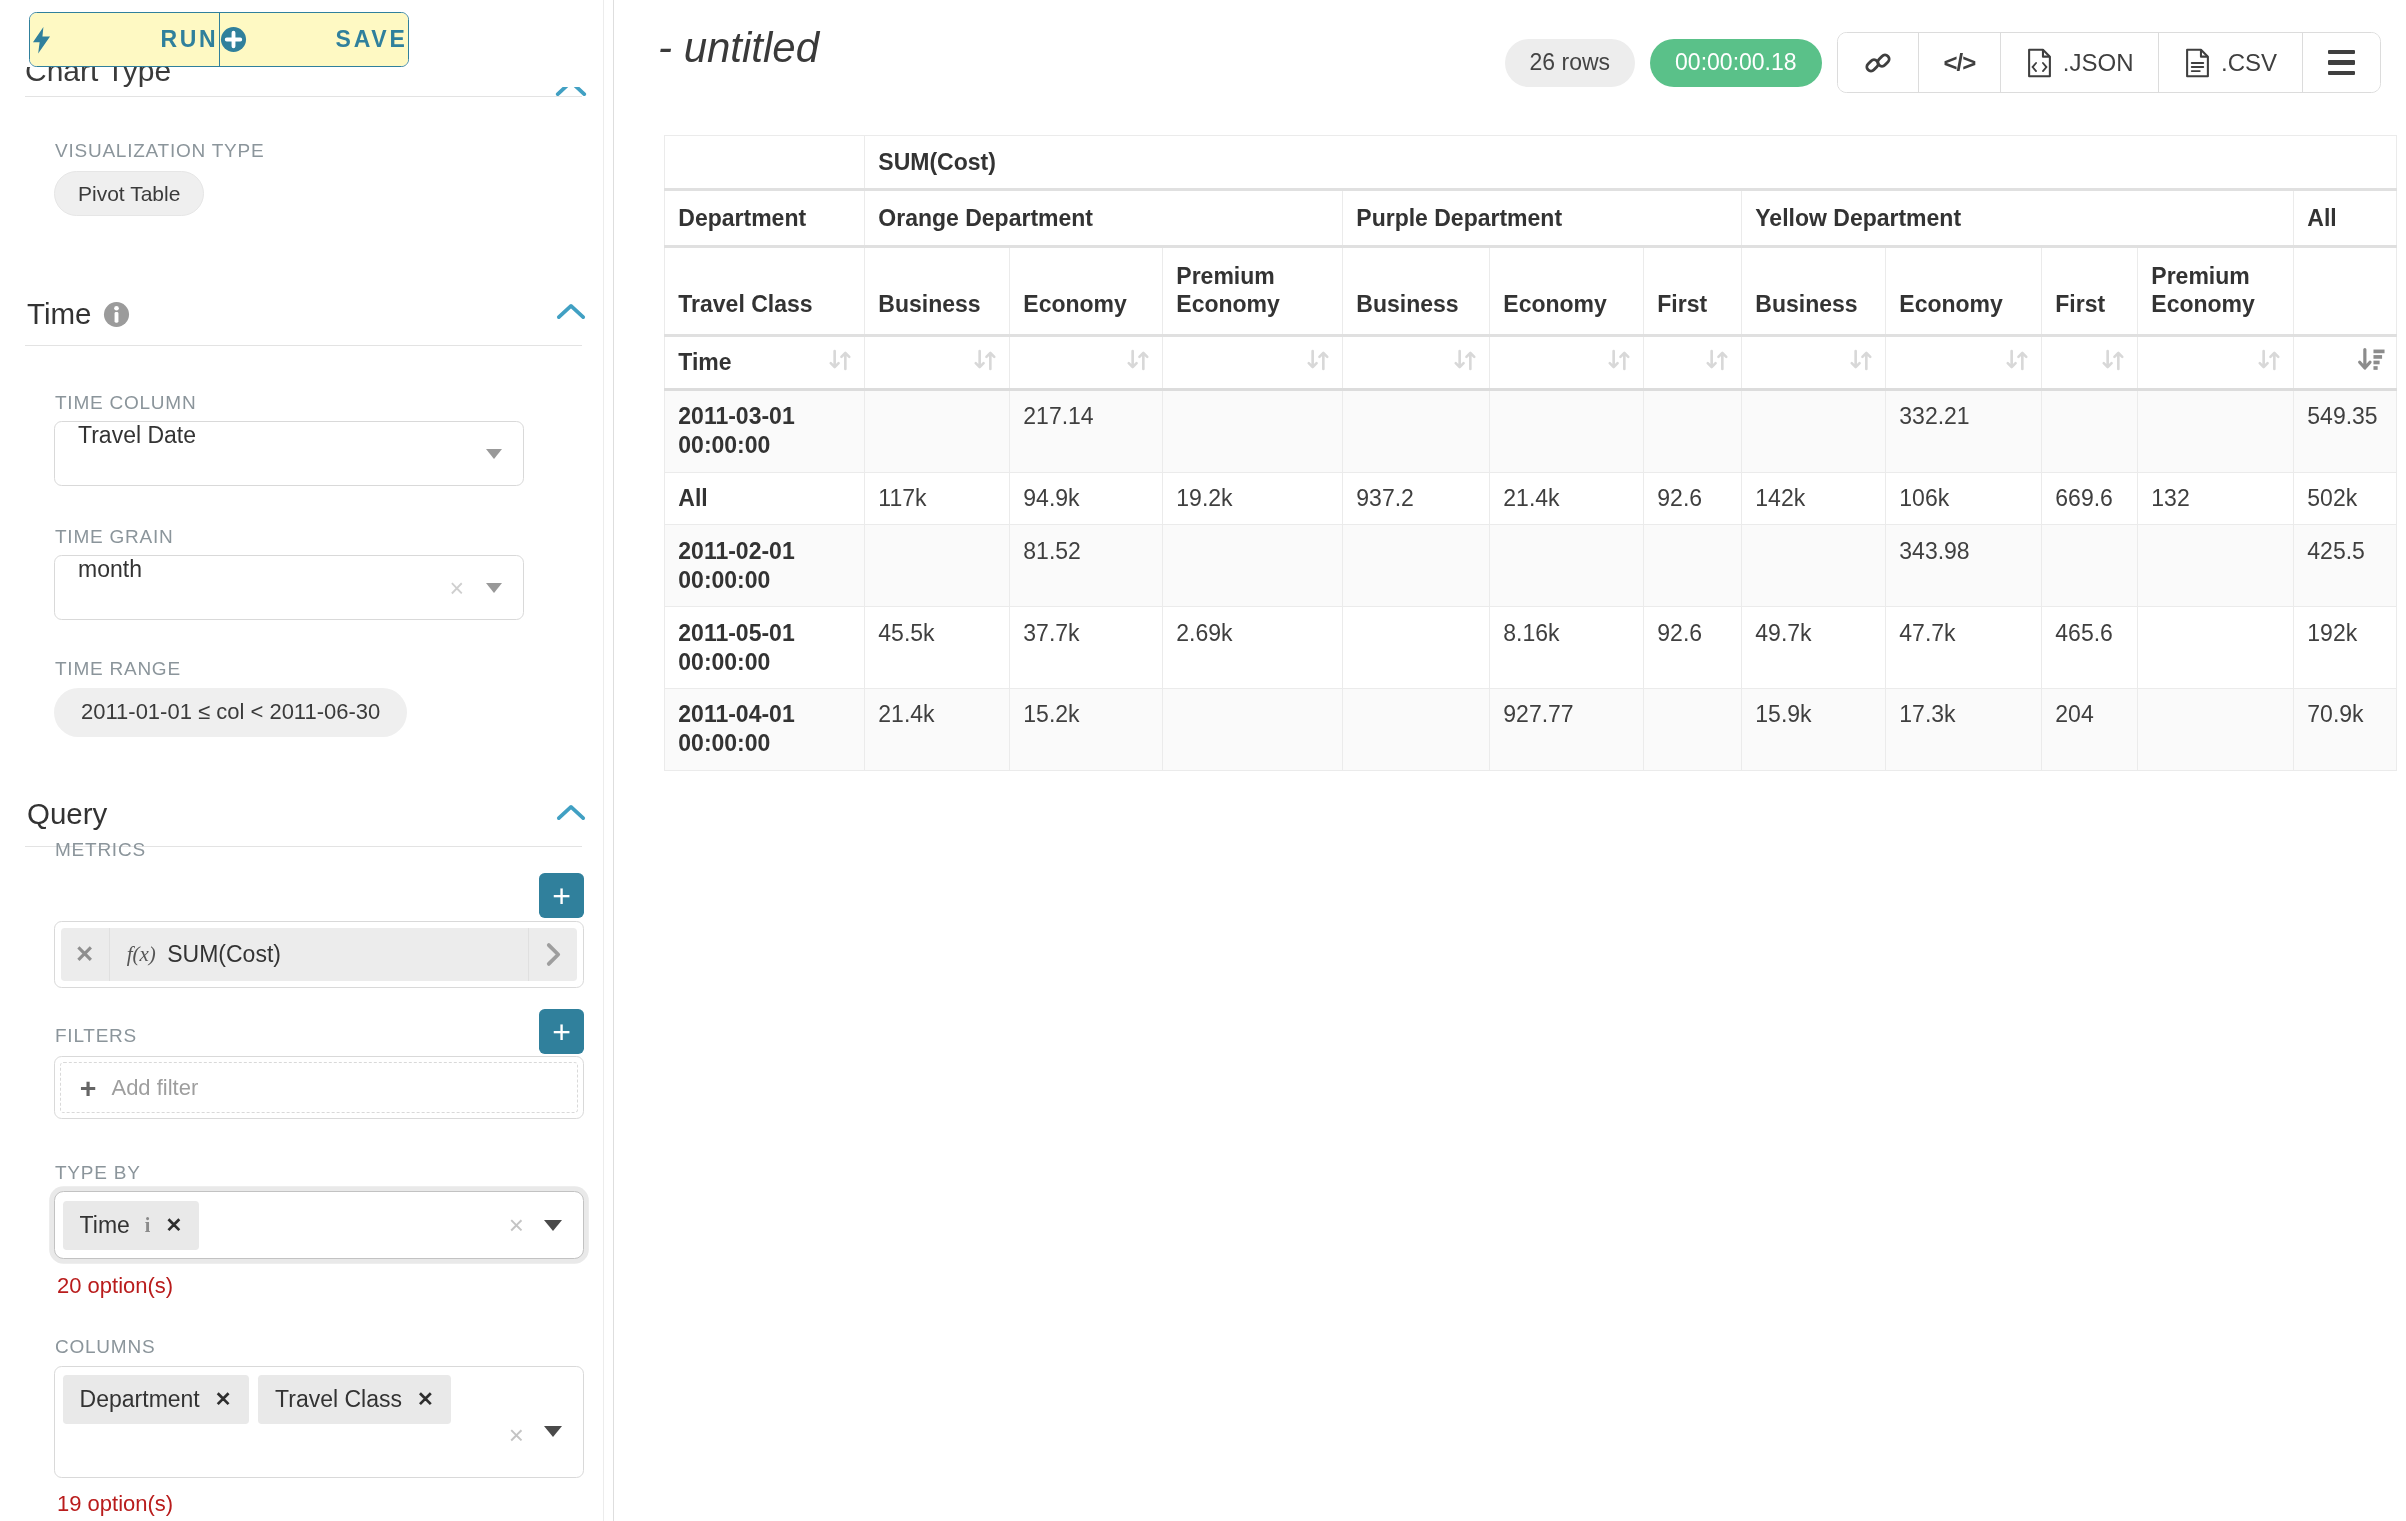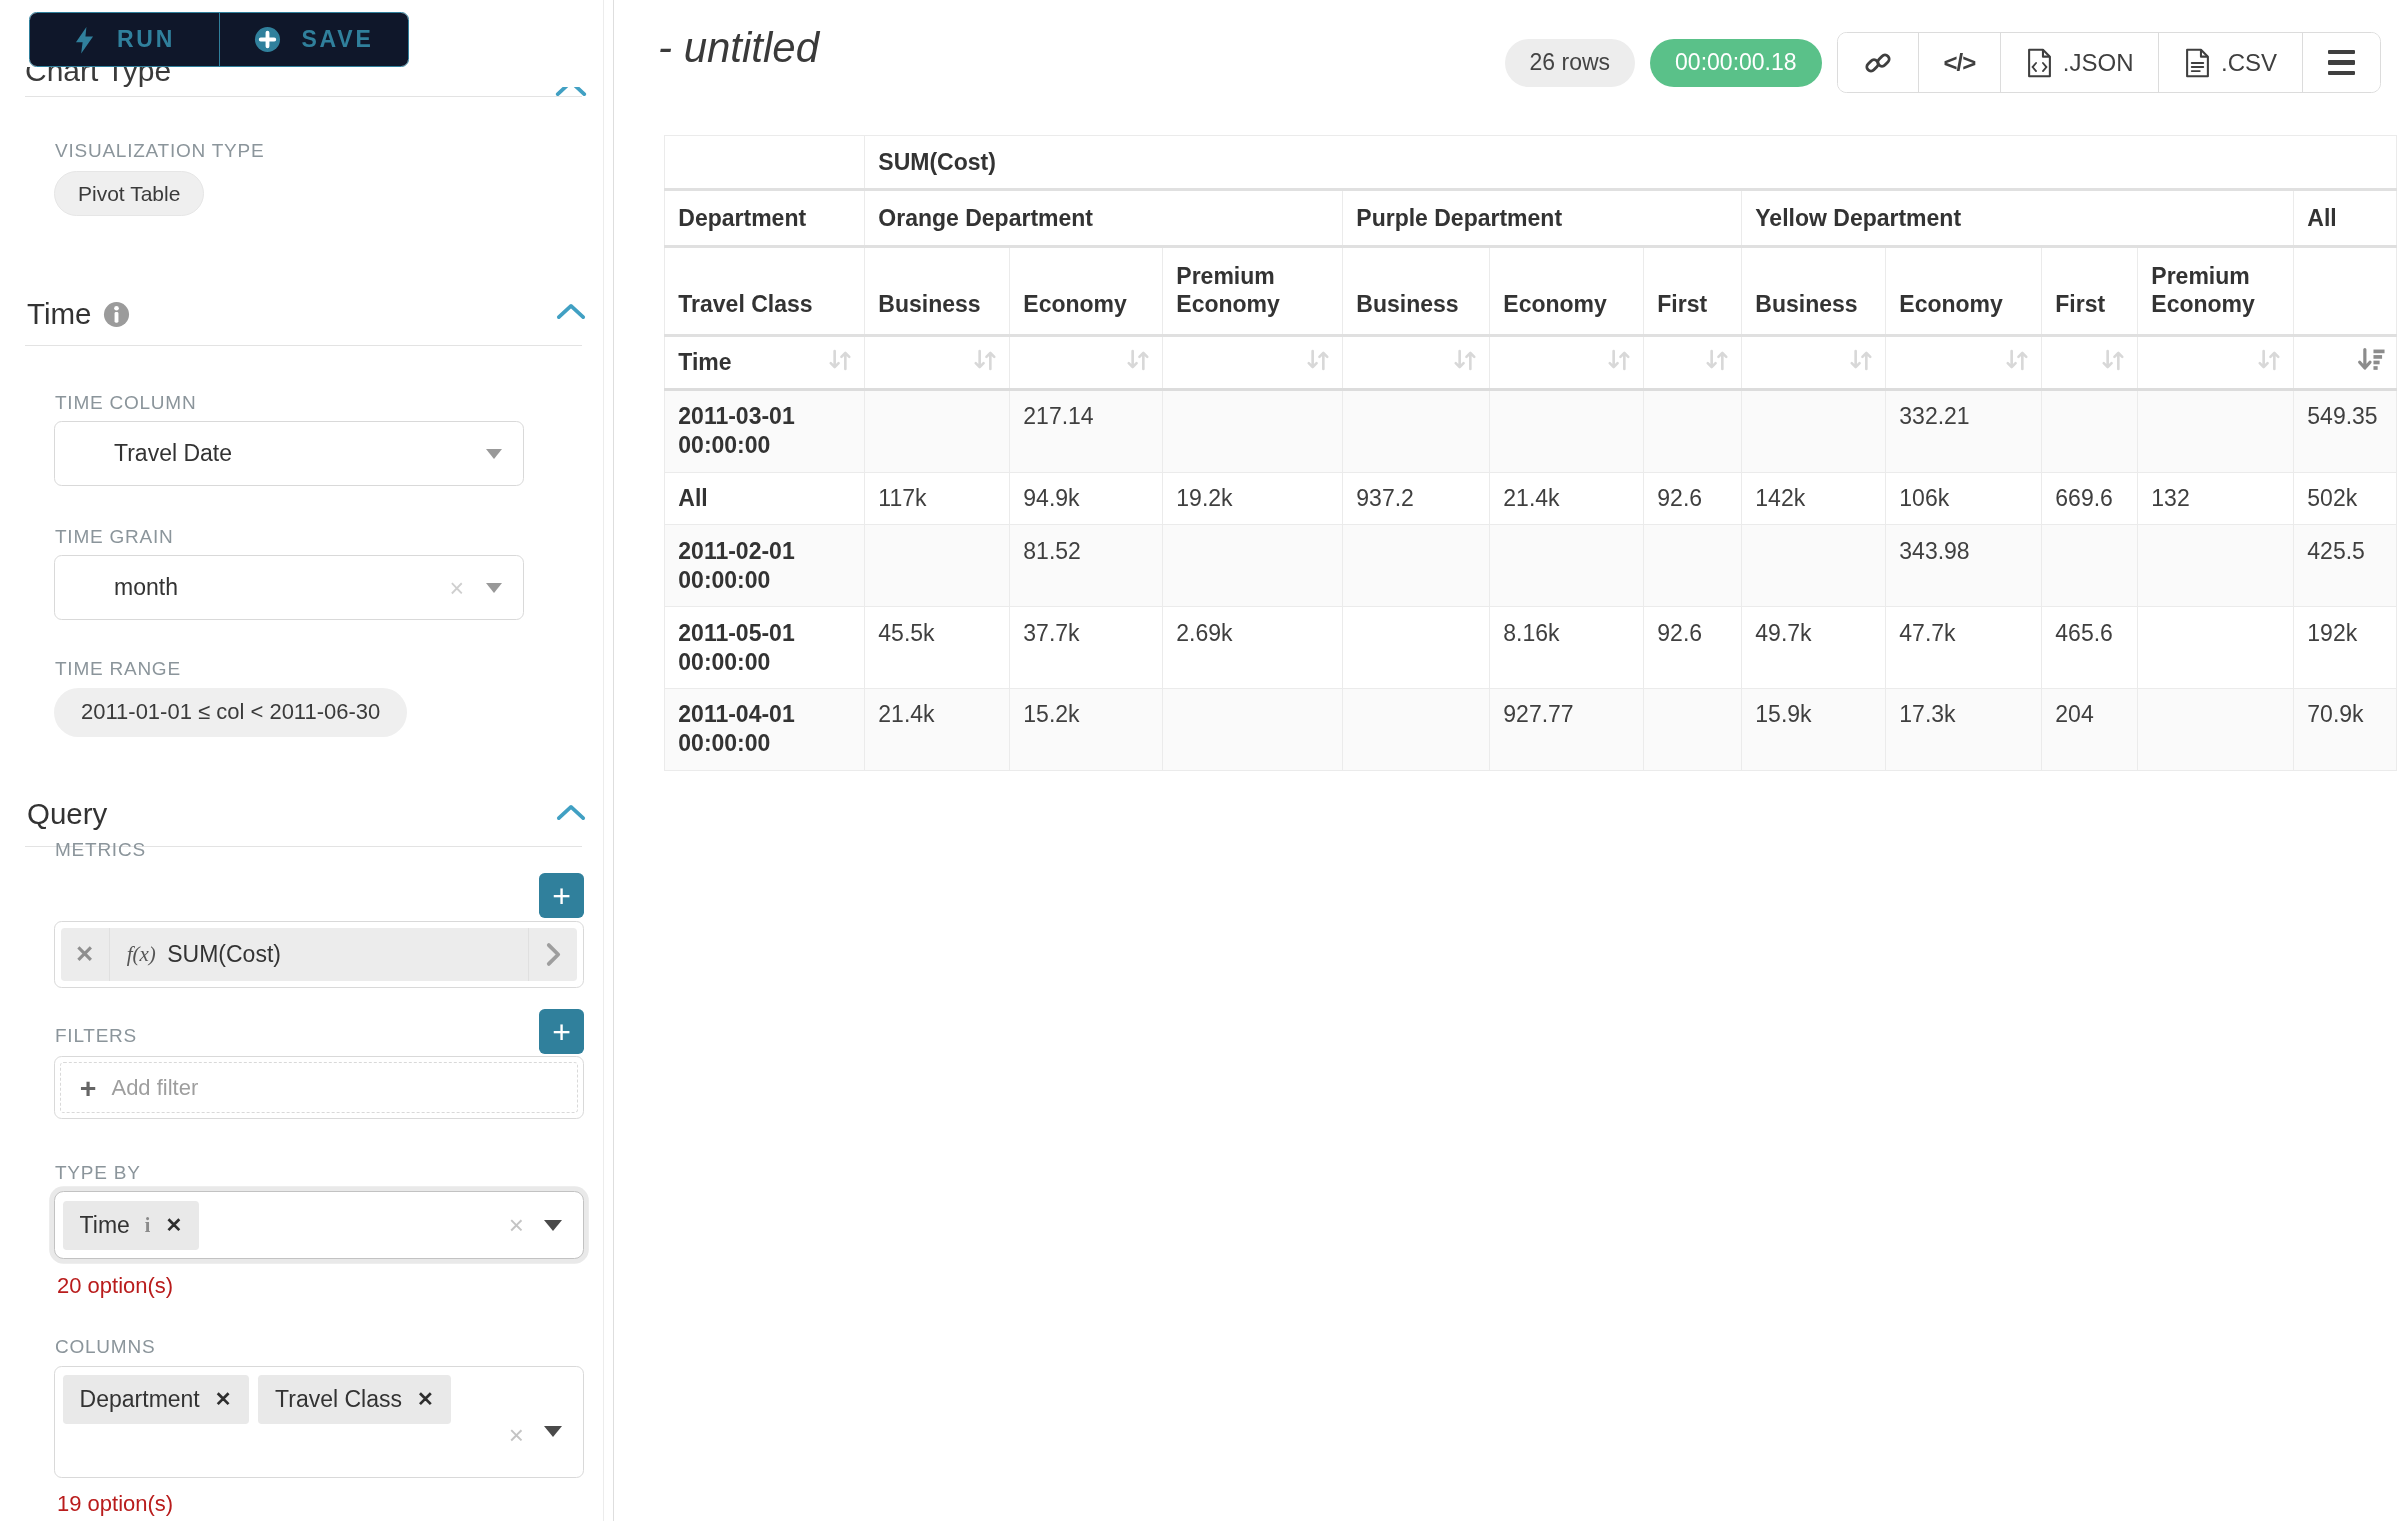--- a/index.html
+++ b/index.html
@@ -7,43 +7,43 @@
     font-family:"Liberation Sans", sans-serif; color:#333; }
   .page { position:relative; width:2406px; height:1522px; }
 
   
   .left-panel { position:absolute; left:0; top:0; width:614px; height:1522px;
     background:#fff; border-right:1px solid #dedede; }
   .scroll-track { position:absolute; right:8.6px; top:0; width:1px; height:1522px; background:#ececec; }
 
   .runsave { position:absolute; left:28.5px; top:12.4px; display:flex; z-index:5;
     border:1.9px solid #30809c; border-radius:7.6px; background:#fff; overflow:hidden; }
-  .runsave .btn { width:189px; height:53px; display:flex; align-items:center; justify-content:center;
-    gap:21px; color:#30809c; font-size:23px; font-weight:700; letter-spacing:0.12em; cursor:pointer; background:#0f172a; }
+  .runsave .btn { width:189px; height:53px; display:flex; align-items:center; justify-content:space-between;
+    gap:21px; color:#30809c; font-size:23px; font-weight:700; letter-spacing:0.12em; cursor:pointer; background:#fef9c3; }
   .runsave .btn + .btn { border-left:1.9px solid #30809c; }
 
   .clipped-heading { position:absolute; left:25px; top:67px; height:28.5px; width:399px; overflow:hidden; }
   .clipped-heading span { display:block; margin-top:-13.3px; font-size:30px; color:#3a3a3a; }
   .clipped-chevron { position:absolute; left:554px; top:87px; width:34px; height:10.5px; overflow:hidden; }
   .clipped-chevron svg { display:block; margin-top:-10.5px; }
 
   .divider { position:absolute; left:25px; width:557px; height:1px; background:#e3e3e3; }
 
   .plabel { position:absolute; left:55px; font-size:19px; letter-spacing:0.04em; color:#8b959b; }
   .hint { position:absolute; left:57px; font-size:22px; color:#b91c1c; }
 
   .pill { display:inline-flex; align-items:center; background:#efefef; border-radius:950px;
     font-size:21px; color:#3b3b3b; }
 
   .section-title { position:absolute; left:27px; display:flex; align-items:center; gap:11.4px;
     font-size:29.5px; color:#333; }
   .collapse-chevron { position:absolute; left:556px; }
 
   .select { position:absolute; left:54px; width:470px; background:#fff;
-    border:1px solid #d9d9d9; border-radius:7.6px; display:flex; align-items:center;padding-left:36px; }
+    border:1px solid #d9d9d9; border-radius:7.6px; display:flex; align-items:flex-start; }
   .select .value { margin-left:23px; font-size:23px; color:#333; }
   .caret { position:absolute; right:21px; top:50%; transform:translateY(-50%);
     width:0; height:0; border-left:8.6px solid transparent; border-right:8.6px solid transparent;
     border-top:10.5px solid #999; }
   .clear-x { position:absolute; right:59px; top:50%; transform:translateY(-50%);
     font-size:25px; color:#cfcfcf; }
 
   .add-btn { position:absolute; left:539px; width:45px; height:45px; background:#30809c;
     border-radius:5.7px; color:#fff; font-size:32px; font-weight:400; display:flex;
     align-items:center; justify-content:center; line-height:0; cursor:pointer; }

